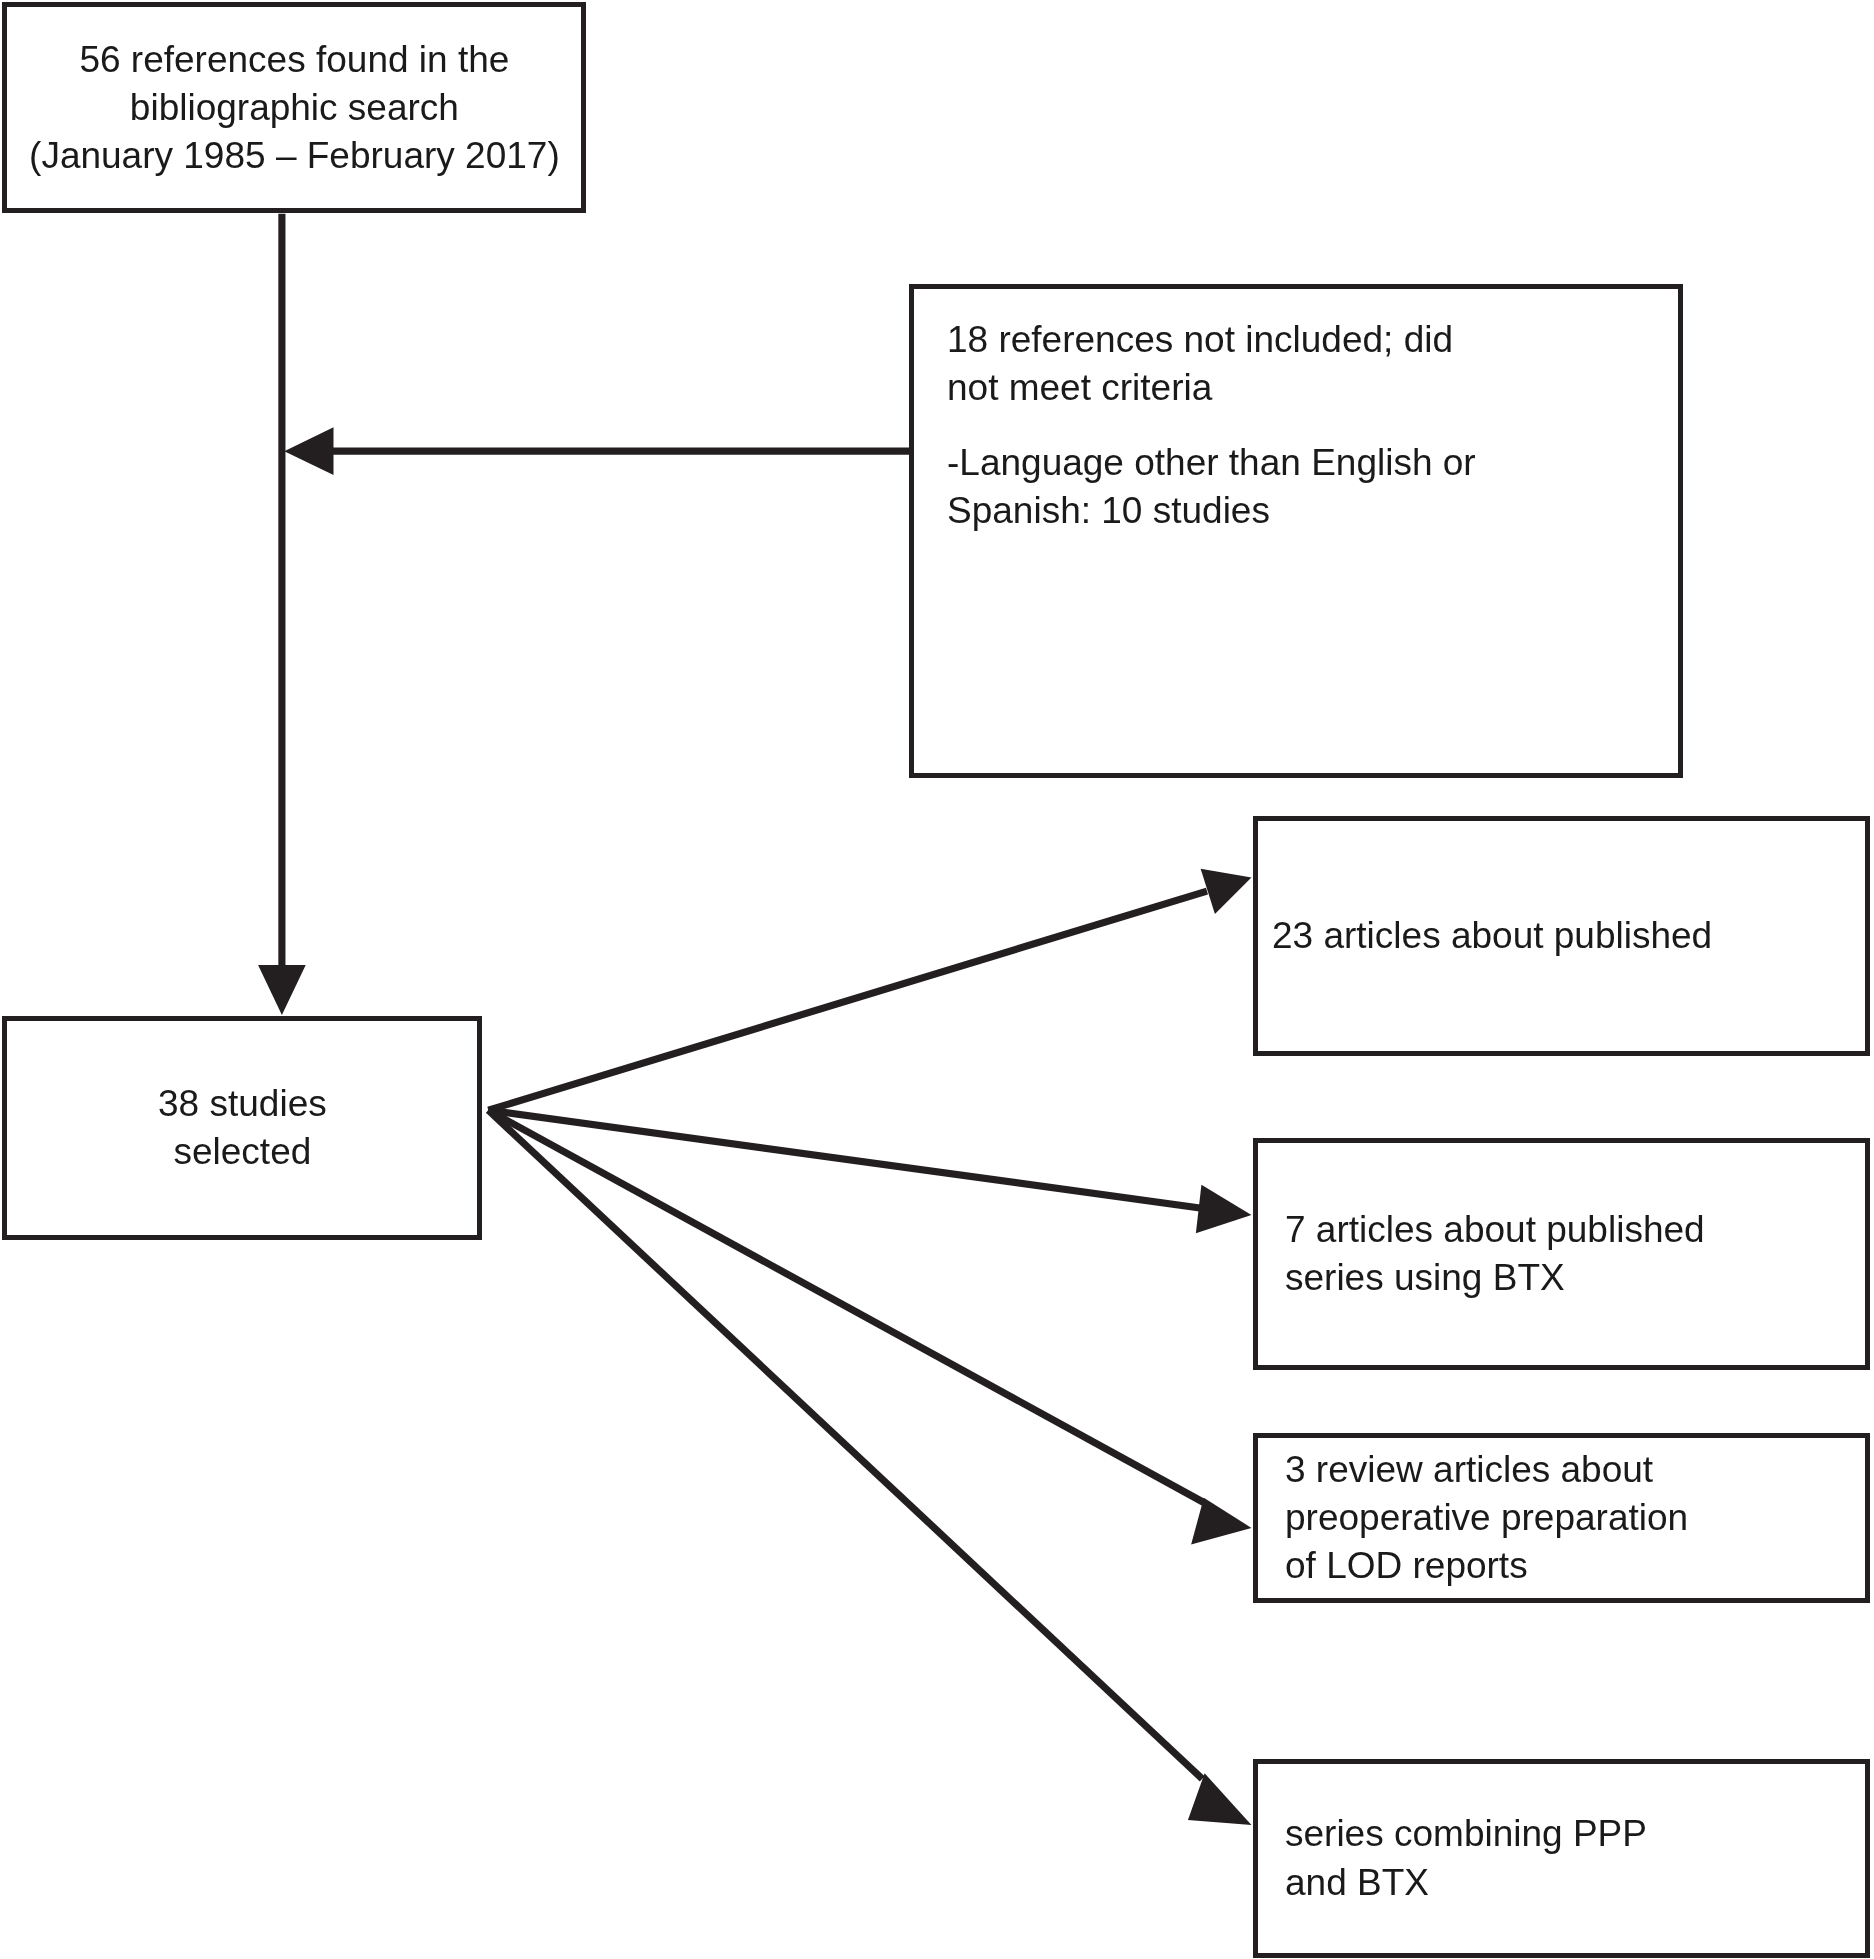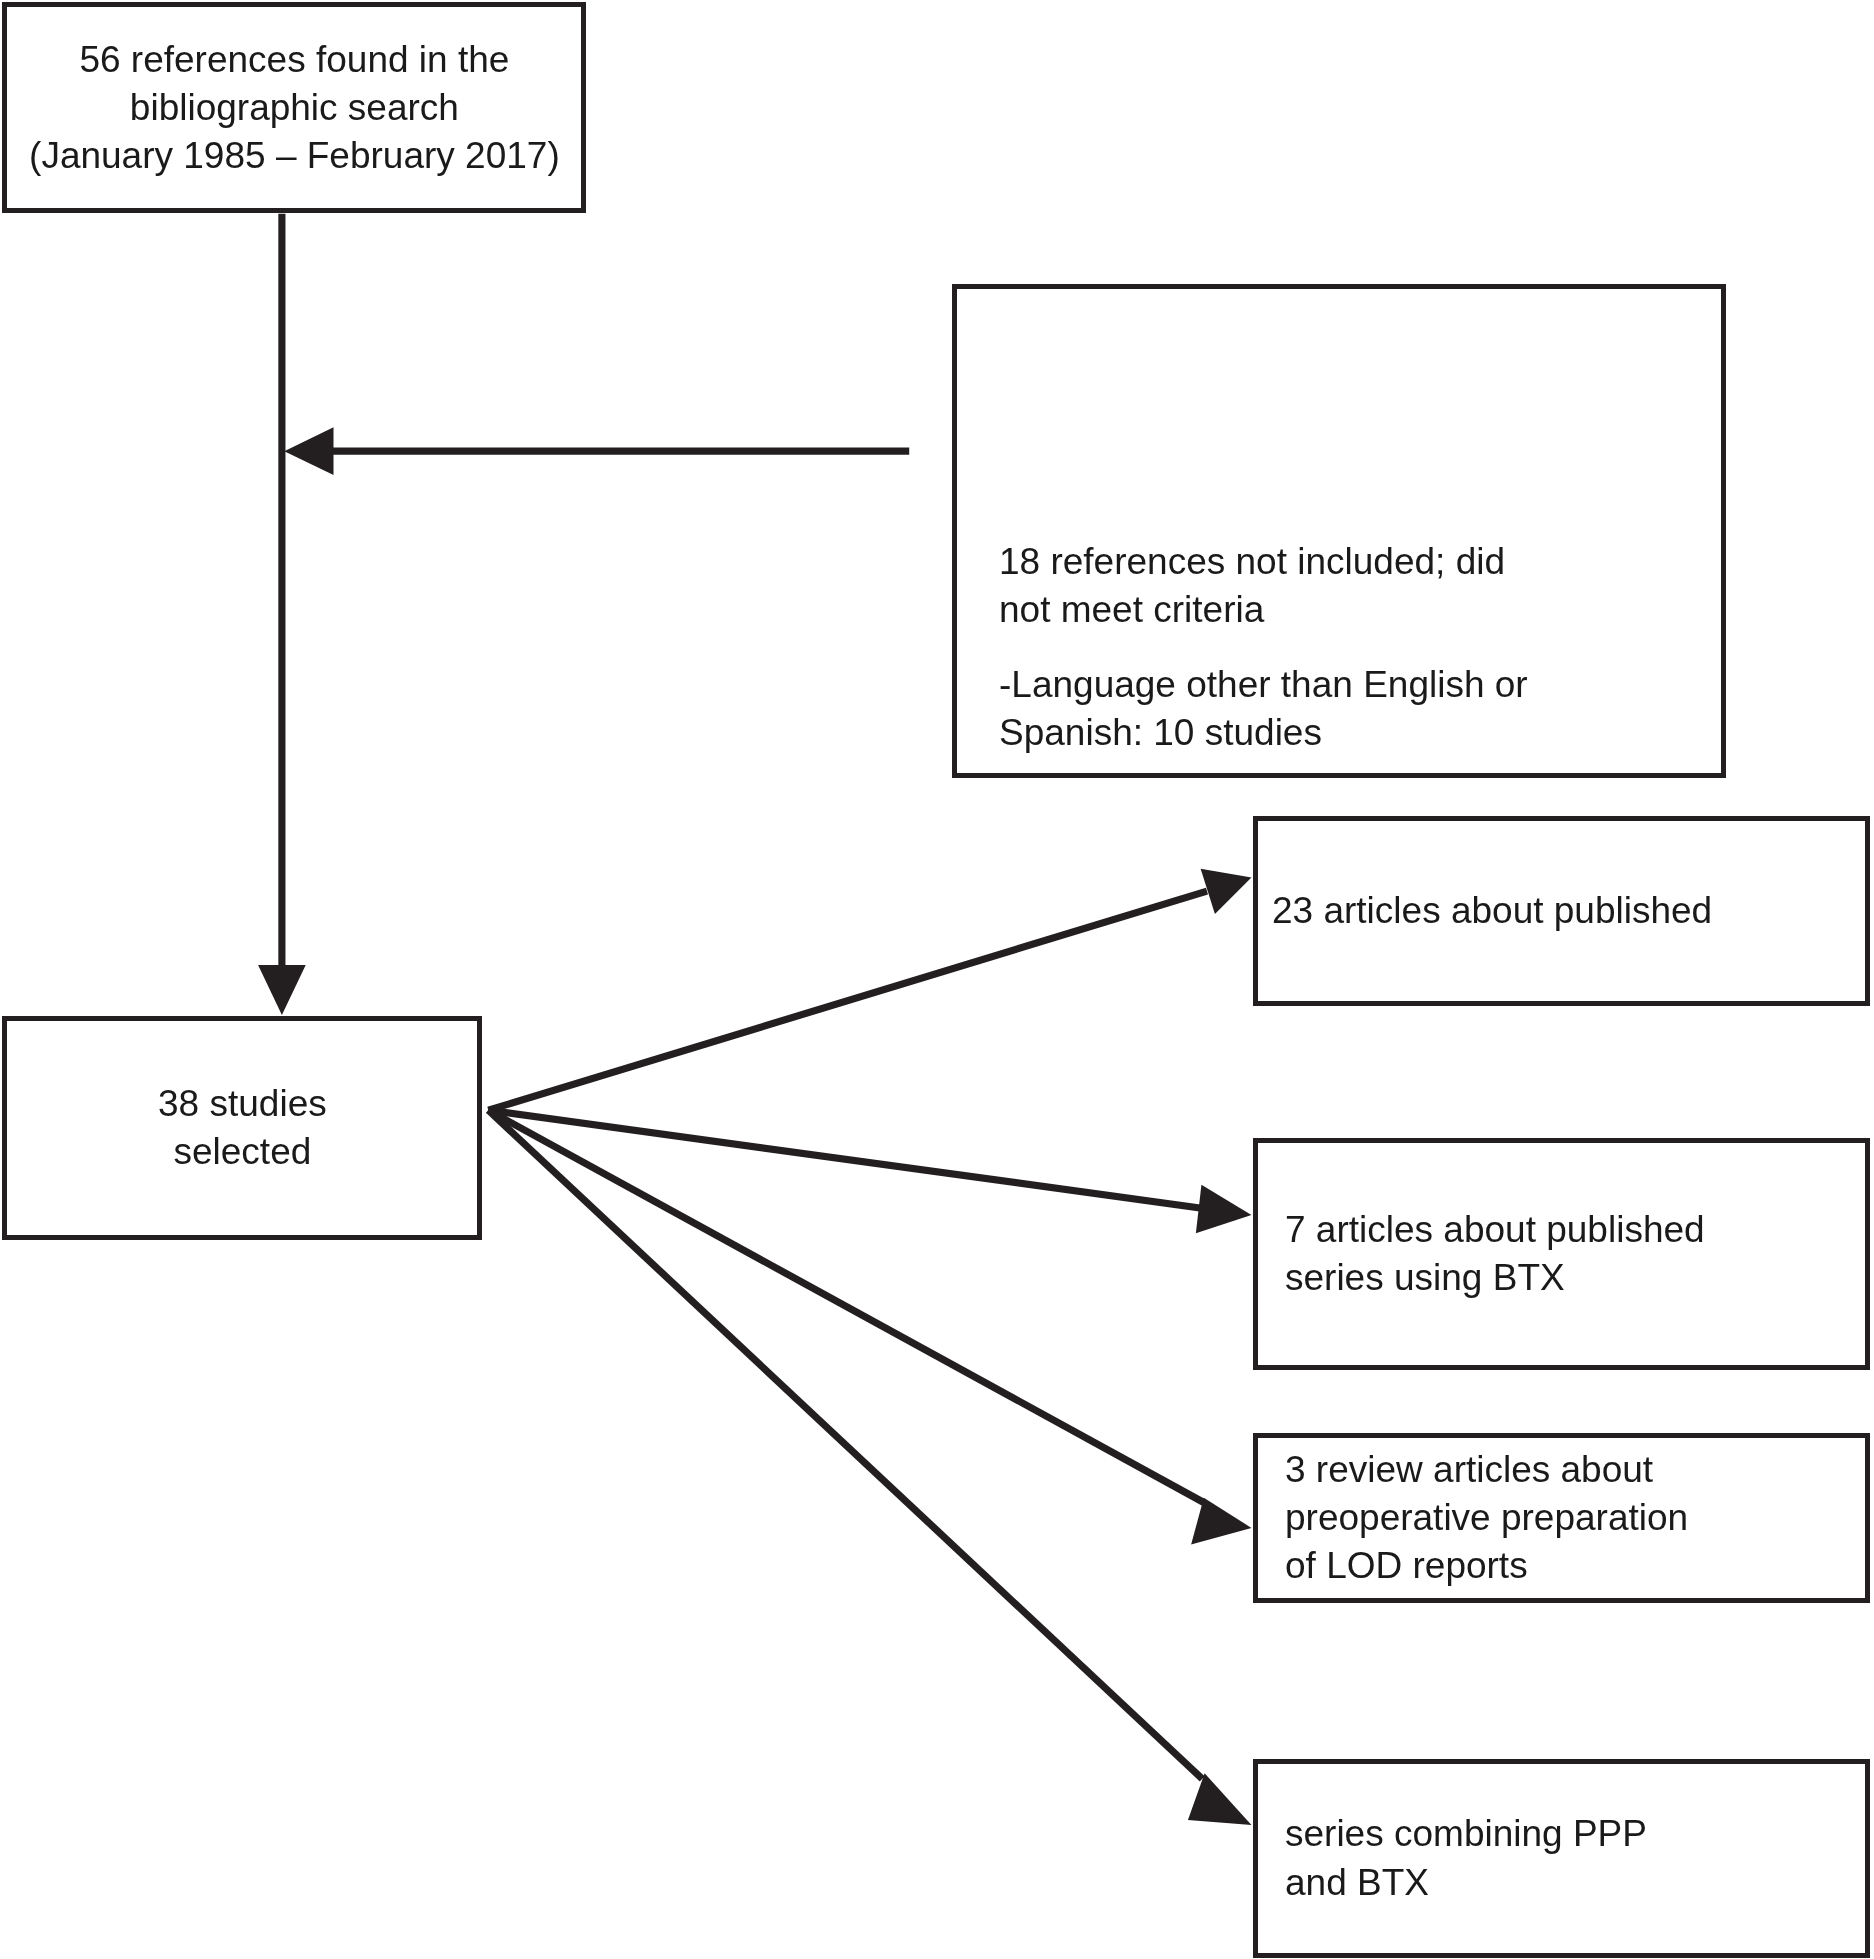--- a/index.html
+++ b/index.html
@@ -37,45 +37,44 @@
     left: 2.4px;  top: 2.4px;
     width: 584px; height: 211px;
     align-items: center;
     text-align: center;
   }
   #box-sources .line { font-size: 37px; }
   
   #box-excluded {
     left: 909px; top: 284px;
     width: 774px; height: 494px;
-    justify-content: flex-end;
-    padding: 27px 32px 16px 42px;
+    justify-content: flex-start;
+    padding: 27px 32px 16px 33px;
     text-align: left;
-    margin-left: 43px;
   }
   #box-excluded .para { margin: 0 0 27px 0; }
   #box-excluded .para:last-child { margin-bottom: 0; }
   #box-excluded .line { font-size: 37px; }
   
   #box-selected {
     left: 2.4px; top: 1016px;
     width: 480px; height: 224px;
     align-items: center;
     text-align: right;
   }
   #box-selected .line { font-size: 37px; }
   
   .outcome {
     left: 1253px;
     width: 617px;
     padding: 0 20.6px 0 27px;
     text-align: left;
   }
   .outcome .line { font-size: 37px; }
-  #box-ppp   { top: 816px; height: 190px; padding-left: 14px; }
+  #box-ppp   { top: 816px; height: 240px; padding-left: 14px; }
   #box-btx   { top: 1138px; height: 232px; }
   #box-review{ top: 1433px; height: 170px; }
   #box-combo { top: 1759px; height: 199px; }
 
   #edges {
     position: absolute;
     left: 0; top: 0;
     width: 1874px; height: 1960px;
     z-index: 1;
     pointer-events: none;

